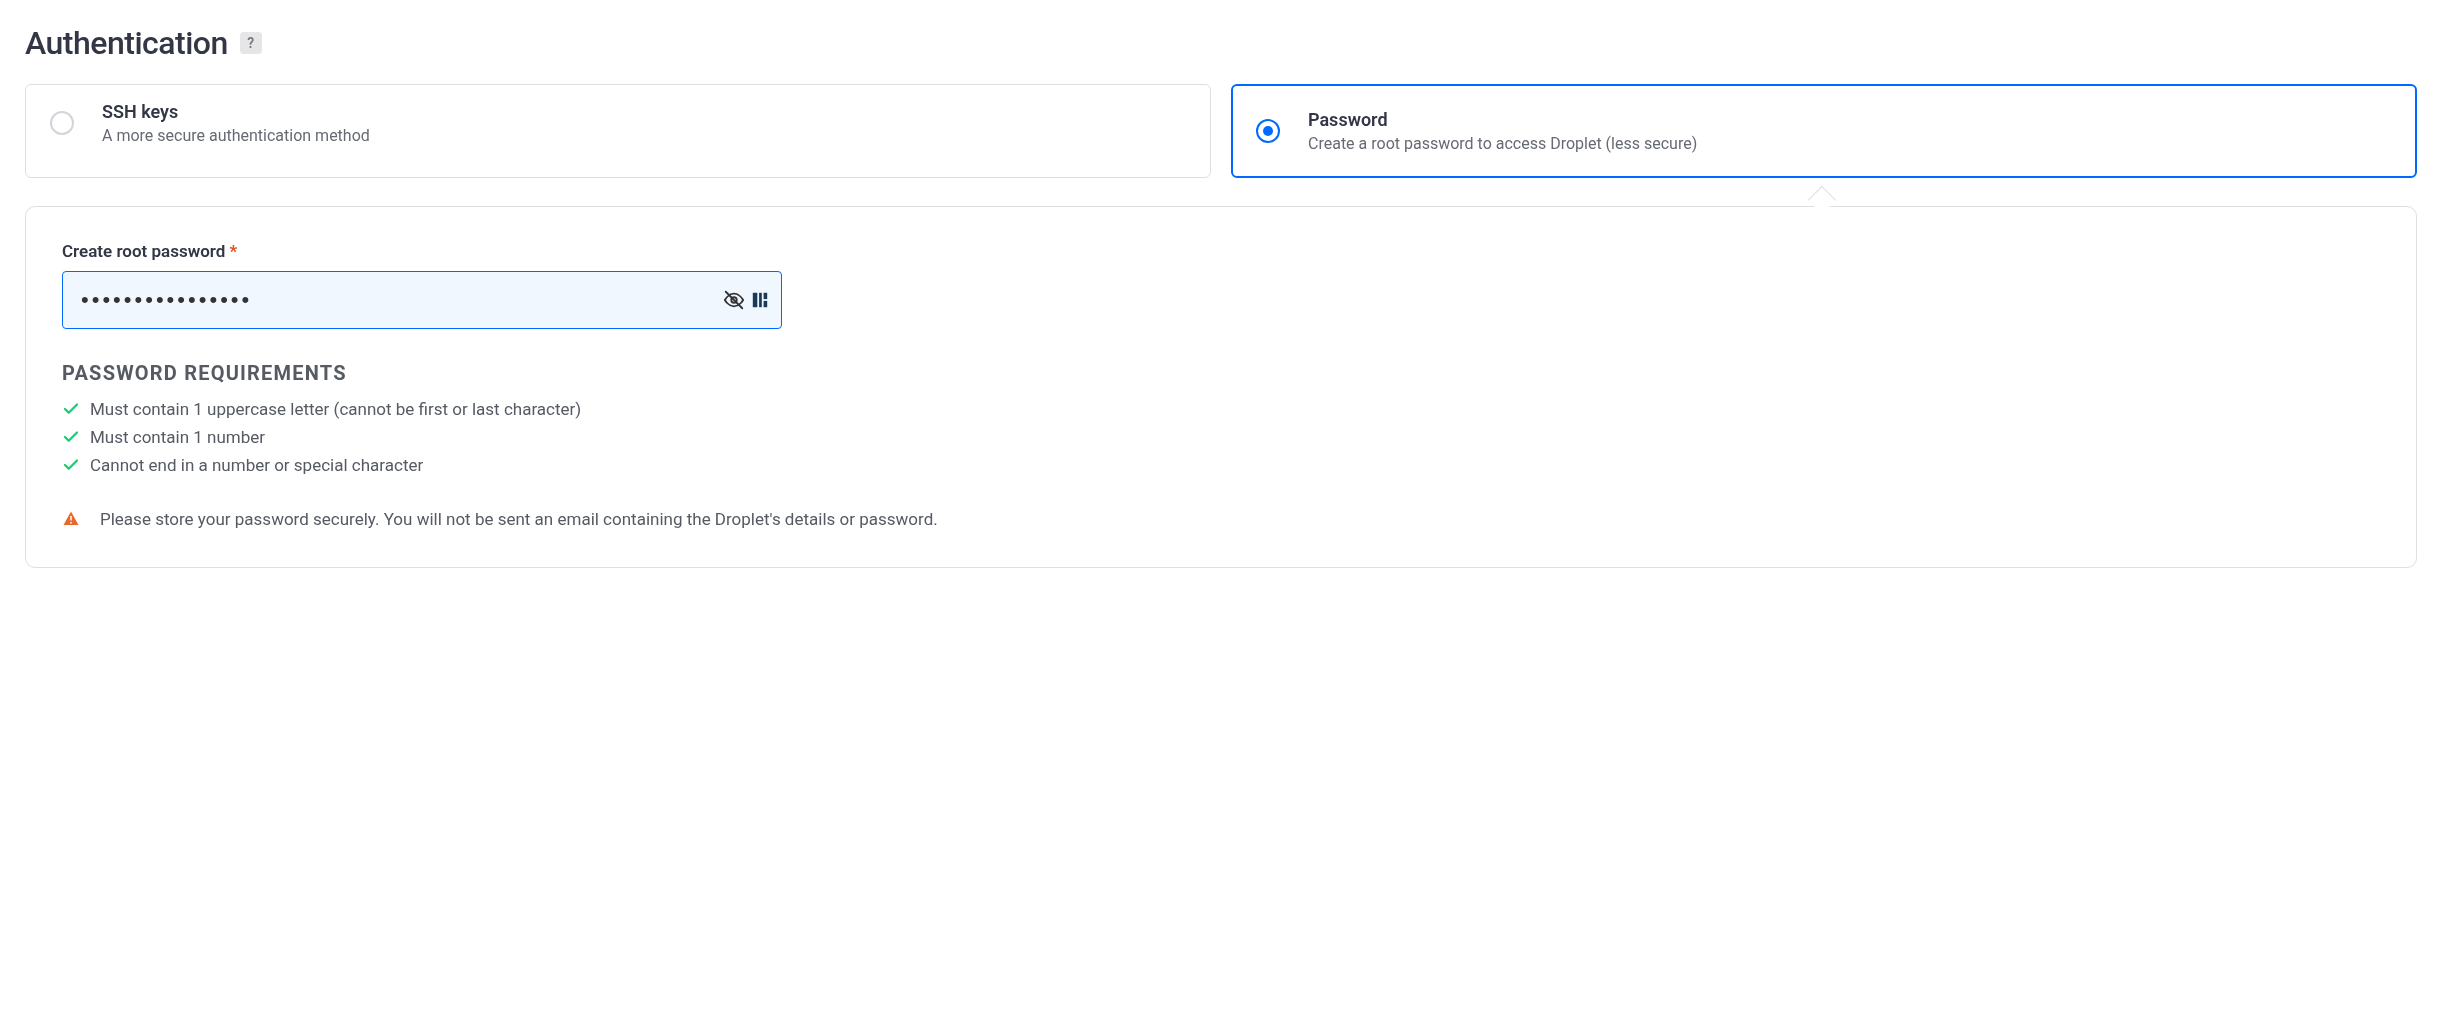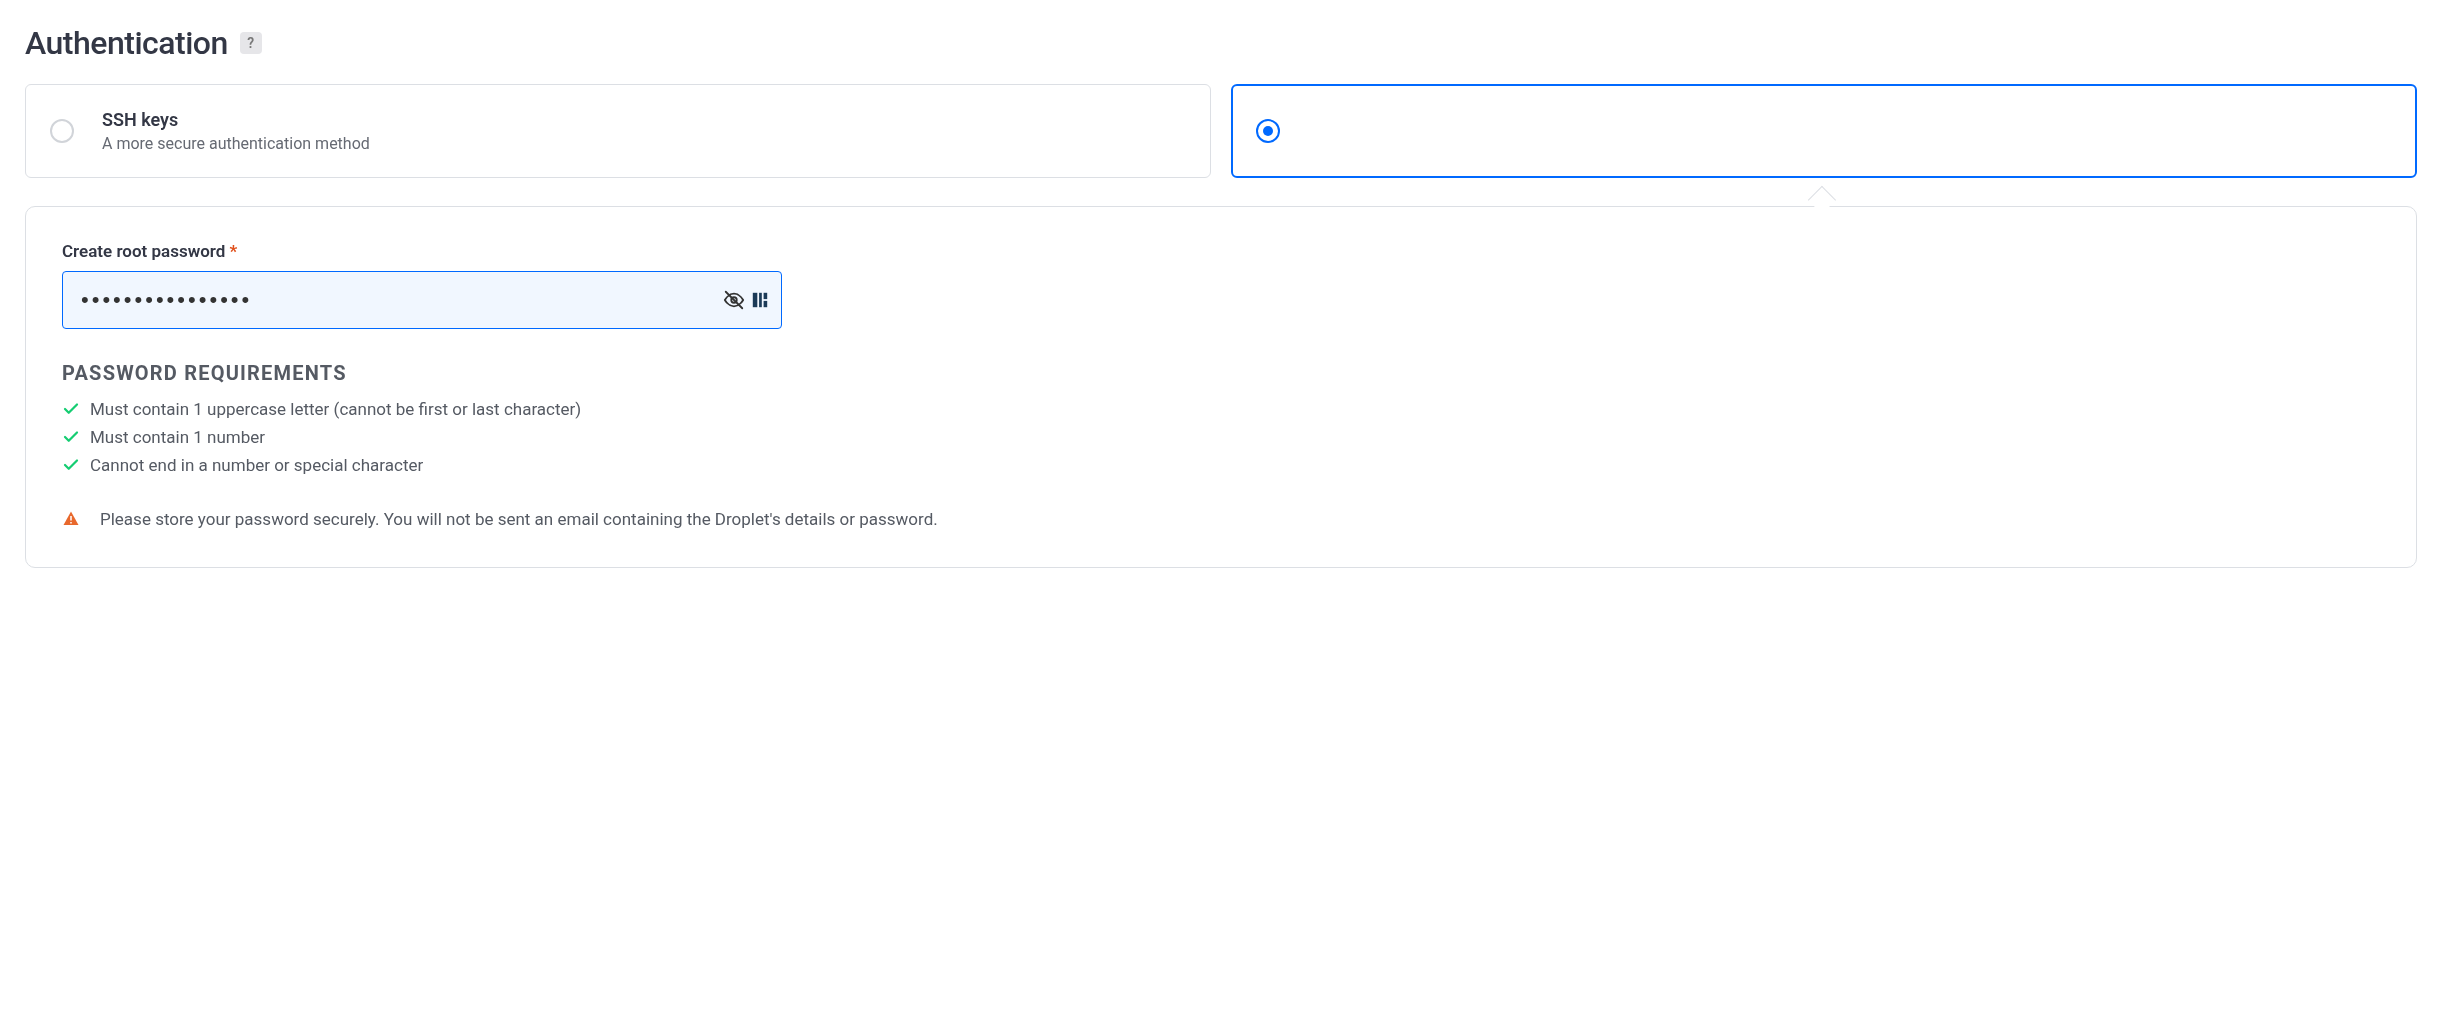--- a/index.html
+++ b/index.html
@@ -41,21 +41,21 @@
     }
     .auth-options {
       display: flex;
       gap: 20px;
       margin-bottom: 0;
     }
     .auth-card {
       flex: 1;
       border: 1px solid #dcdfe4;
       border-radius: 6px;
-      padding: 24px 26px 24px 24px;
+      padding: 8px 26px 24px 24px;
       display: flex;
       align-items: center;
       gap: 28px;
       cursor: pointer;
       background: #fff;
     }
     .auth-card.selected {
       border: 2px solid #0069ff;
       padding: 23px 25px 23px 23px;
     }
@@ -218,20 +218,24 @@
     <div class="auth-text">
       <div class="title">SSH keys</div>
       <div class="subtitle">A more secure authentication method</div>
     </div>
   </div>
 
   <div class="auth-card selected">
     <div class="radio selected">
       <div class="radio-dot"></div>
     </div>
+    <div class="auth-text">
+      <div class="title">Password</div>
+      <div class="subtitle">Create a root password to access Droplet (less secure)</div>
+    </div>
   </div>
 
 </div>
 
 <div class="password-panel-wrap">
   <div class="password-panel">
     <div class="arrow-notch"></div>
 
     <div class="field-label">
       <span>Create root password</span>

